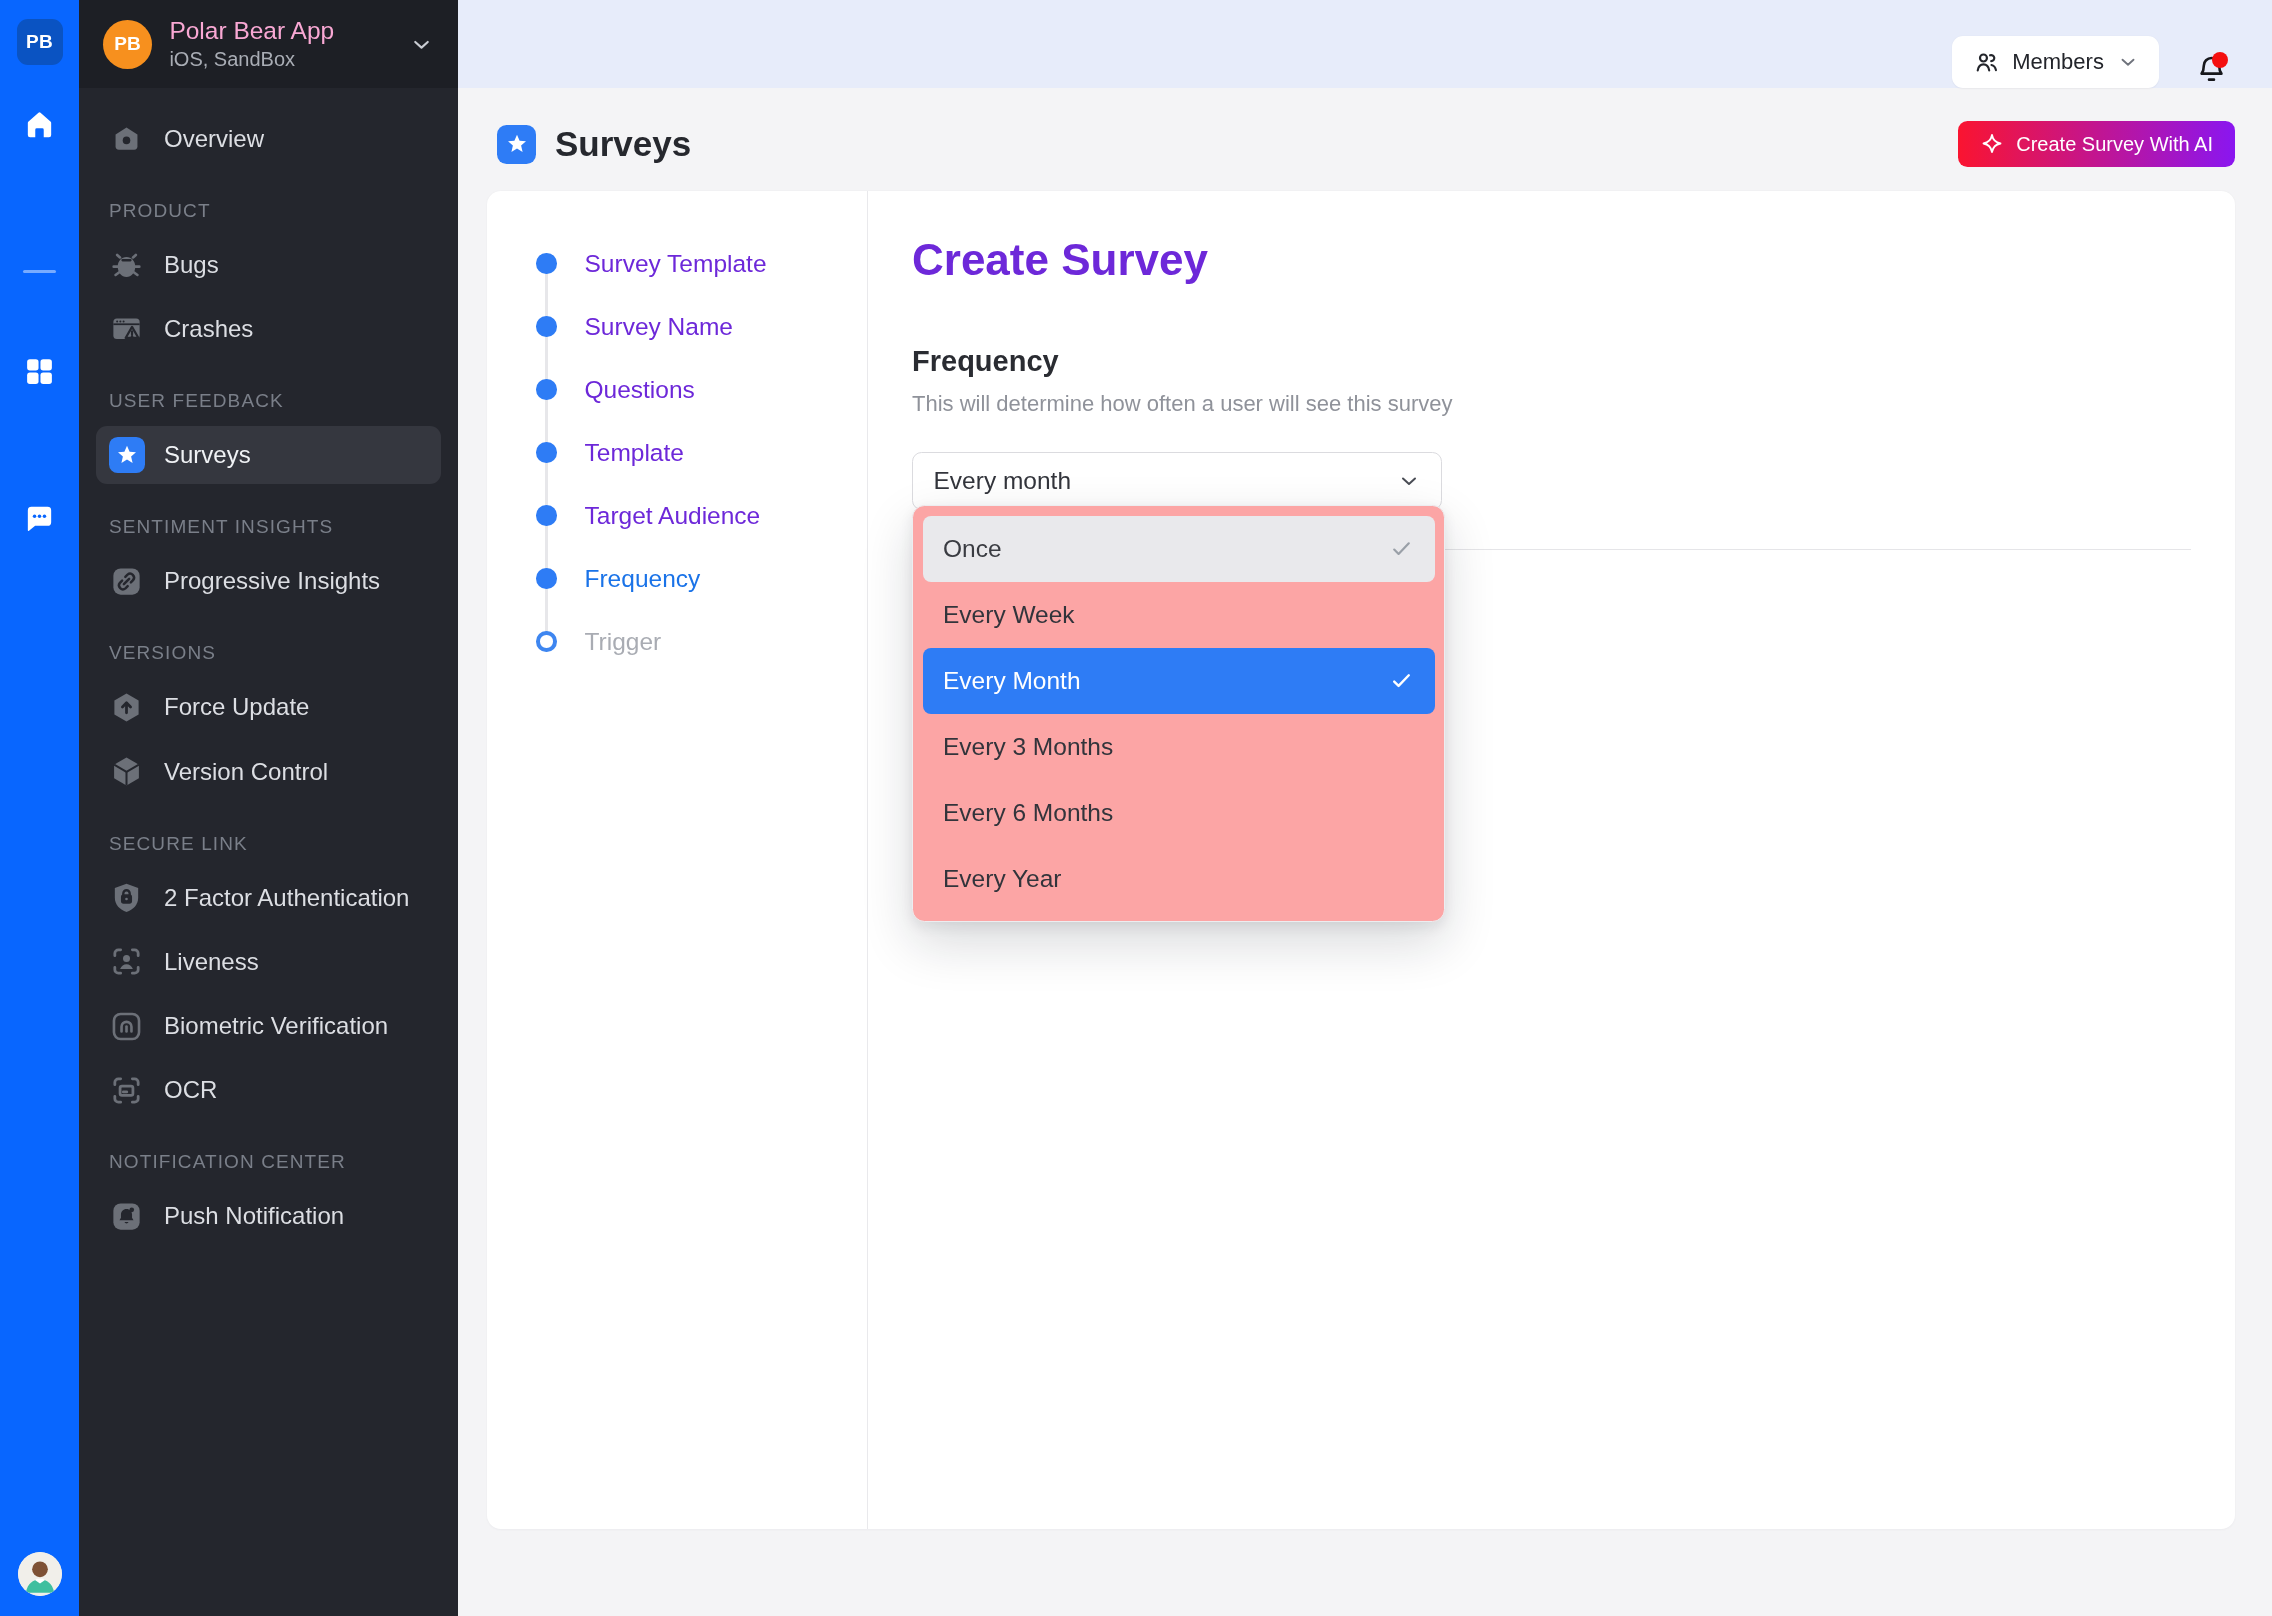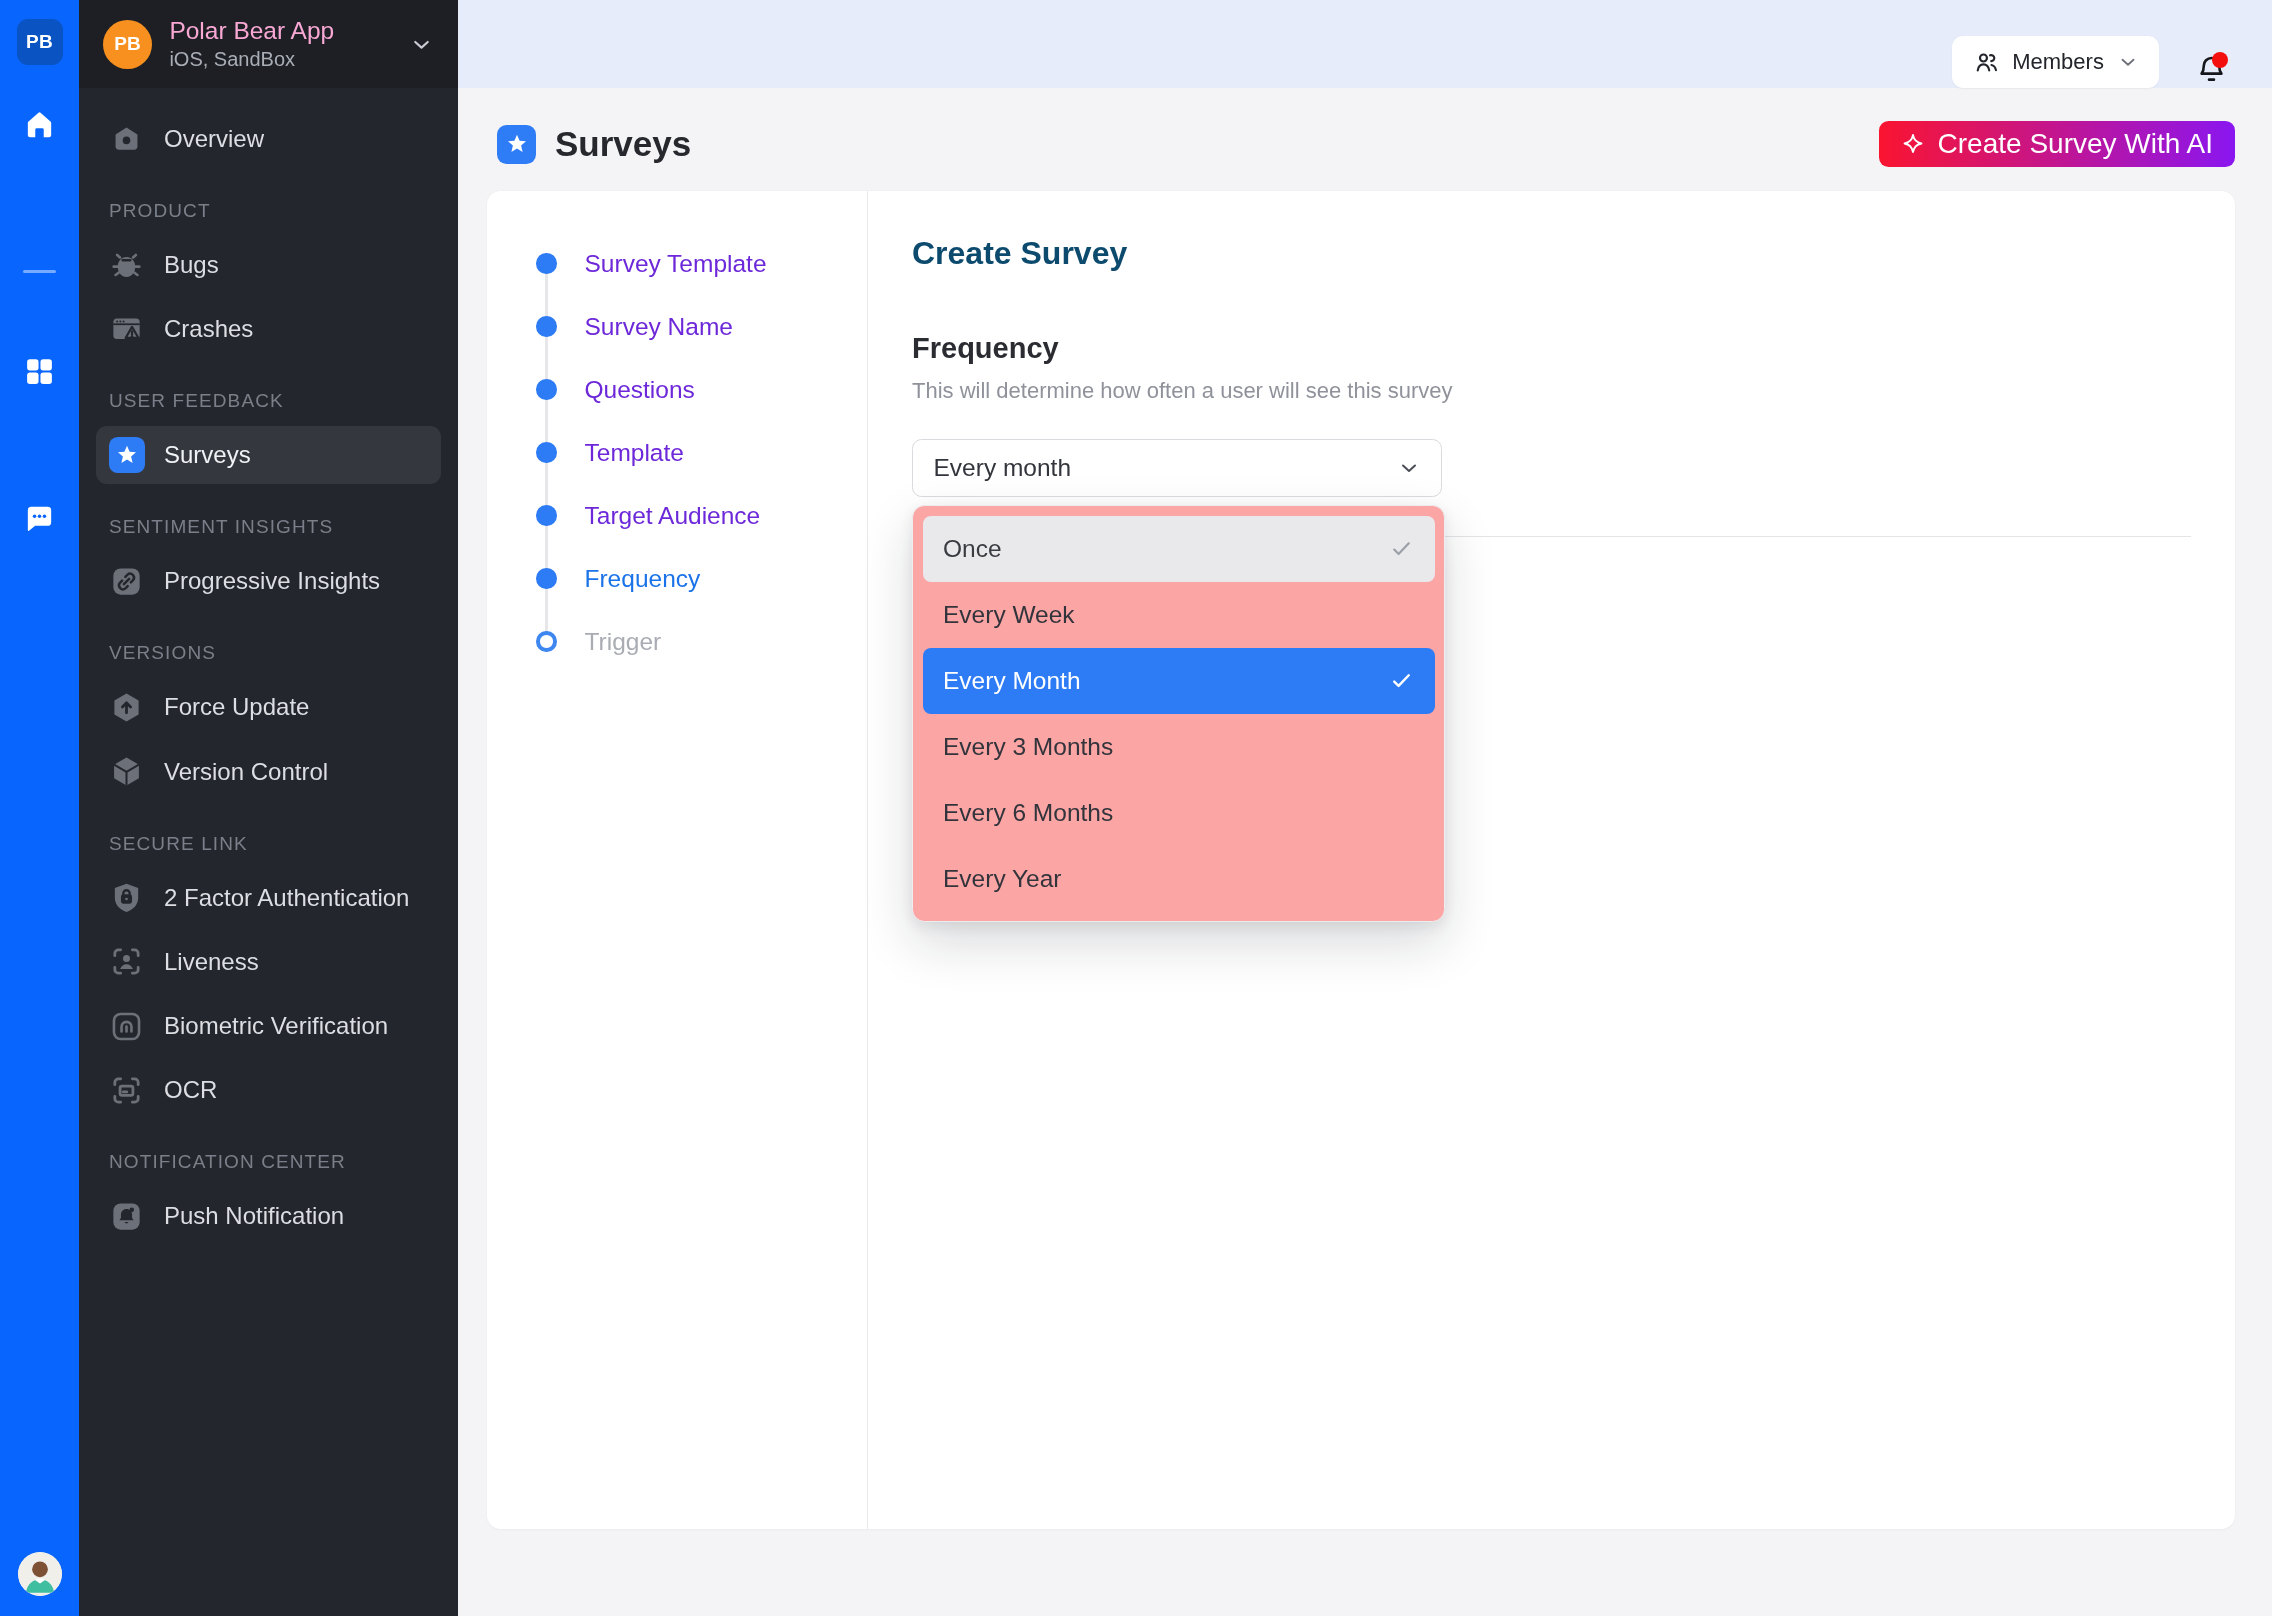--- a/index.html
+++ b/index.html
@@ -45,34 +45,34 @@
   .main{flex:1;display:flex;flex-direction:column;min-width:0;}
   .topbar{height:88px;background:var(--topbar-bg);display:flex;align-items:flex-end;justify-content:flex-end;gap:33px;padding:0 43px;flex-shrink:0;}
   .members-btn{background:#fff;border:none;border-radius:11px;height:52px;padding:0 20.5px;display:flex;align-items:center;gap:12.6px;font-size:22px;color:#23252B;font-family:inherit;cursor:pointer;box-shadow:0 0.8px 1.6px rgba(16,24,40,.05);}
   .members-btn .chev{color:#6F737C;display:flex;}
   .bell-wrap{position:relative;width:38px;height:38px;display:flex;align-items:center;justify-content:center;color:#17181C;cursor:pointer;}
   .bell-dot{position:absolute;top:1.6px;right:1.6px;width:16px;height:16px;border-radius:50%;background:var(--notification-red);}
   .page-head{display:flex;align-items:center;justify-content:space-between;padding:33px 38px 0 39px;}
   .page-title-group{display:flex;align-items:center;gap:19px;}
   .page-icon{width:39px;height:39px;border-radius:9.5px;background:#2E7CF6;display:flex;align-items:center;justify-content:center;color:#fff;}
   .page-title{font-size:35px;font-weight:600;color:#26282E;}
-  .ai-btn{height:46px;border:none;border-radius:9.5px;padding:0 22px;display:flex;align-items:center;gap:12.6px;color:#fff;font-size:28px;font-family:inherit;cursor:pointer;background:linear-gradient(90deg,var(--ai-from),var(--ai-to));}
+  .ai-btn{height:46px;border:none;border-radius:9.5px;padding:0 22px;display:flex;align-items:center;gap:12.6px;color:#fff;font-size:20px;font-family:inherit;cursor:pointer;background:linear-gradient(90deg,var(--ai-from),var(--ai-to));}
   
   .card{margin:24px 38px 0 29px;height:1338px;background:#fff;border-radius:14px;display:flex;box-shadow:0 0.8px 2.4px rgba(16,24,40,.04);}
   .stepper-col{width:381px;border-right:1.6px solid #E9E9EC;padding:41px 0 0 49px;flex-shrink:0;}
   .steps{position:relative;}
   .steps::before{content:'';position:absolute;left:8.7px;top:32px;bottom:32px;width:3.2px;background:#E7E7EA;border-radius:1.6px;}
   .step{display:flex;align-items:center;gap:28px;height:63px;position:relative;cursor:pointer;}
   .step-dot{width:20.5px;height:20.5px;border-radius:50%;background:var(--accent-blue);flex-shrink:0;position:relative;z-index:1;}
   .step.pending .step-dot{width:20.5px;height:20.5px;background:#fff;border:4px solid #3E86F0;}
   .step-label{font-size:24.5px;color:#6d28d9;white-space:nowrap;}
   .step.active .step-label{color:#1A73E8;}
   .step.pending .step-label{color:#A9ACB3;}
   .content-col{flex:1;padding:44px 44px 0 44px;position:relative;min-width:0;}
-  .panel-title{font-size:32px;font-weight:700;color:#0c4a6e;margin:0;}
+  .panel-title{font-size:44px;font-weight:700;color:#6d28d9;margin:0;}
   .section{margin-top:60px;}
   .section-title{font-size:29px;font-weight:600;color:#2A2C32;margin:0;}
   .section-desc{font-size:22px;color:#8F929A;margin:12.6px 0 0;}
   .select{margin-top:35px;width:530px;height:58px;background:#fff;border:1.6px solid #DBDBDF;border-radius:9.5px;display:flex;align-items:center;justify-content:space-between;padding:0 20.5px;font-size:24.5px;color:#33353C;cursor:pointer;}
   .select .chev{color:#4A4D55;display:flex;}
   .hdivider{margin-top:39px;border-top:1.6px solid #E5E5E8;}
   .dropdown{position:absolute;top:314px;left:44px;width:533px;background:#fca5a5;border:0.8px solid #EDEDF0;border-radius:12.6px;padding:9.5px;z-index:5;box-shadow:0 20.5px 51px rgba(16,24,40,.16),0 4.7px 12.6px rgba(16,24,40,.08);}
   .opt{height:66px;border-radius:8px;display:flex;align-items:center;justify-content:space-between;padding:0 20.5px;font-size:24.5px;color:#32343B;cursor:pointer;}
   .opt .opt-check{display:none;}
   .opt.hovered{background:#E9E9EC;color:#3A3C42;}

